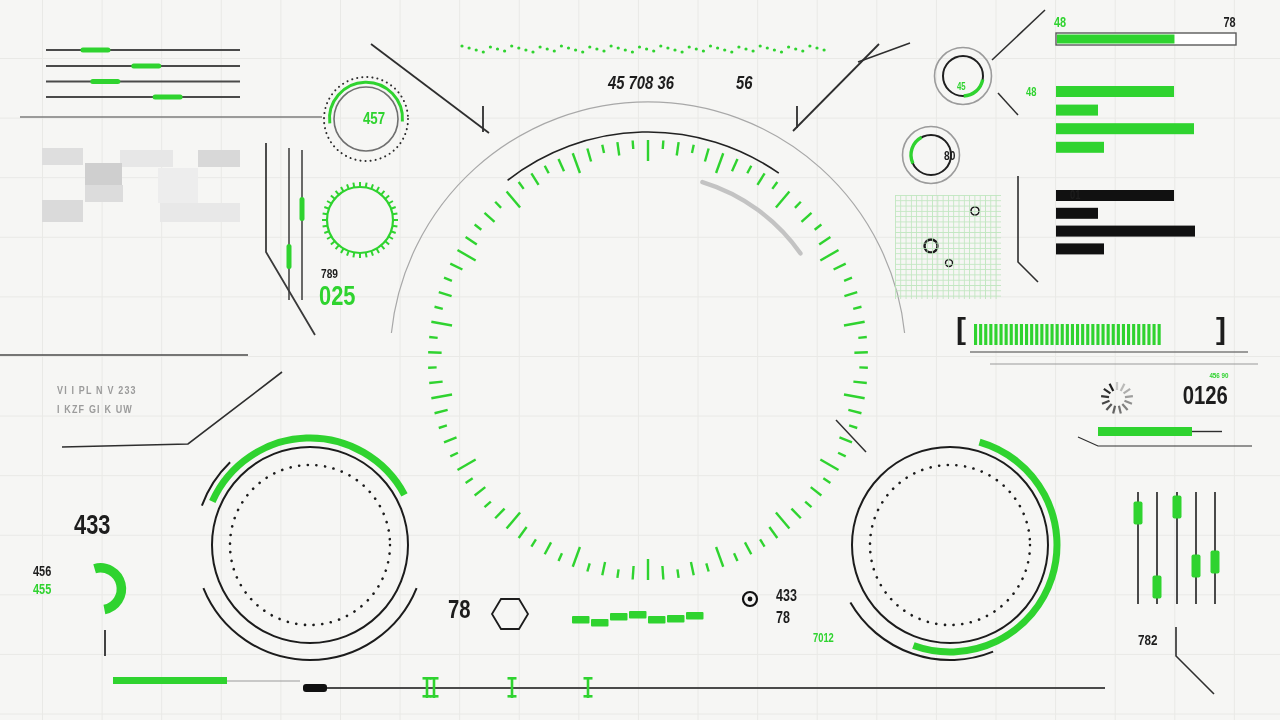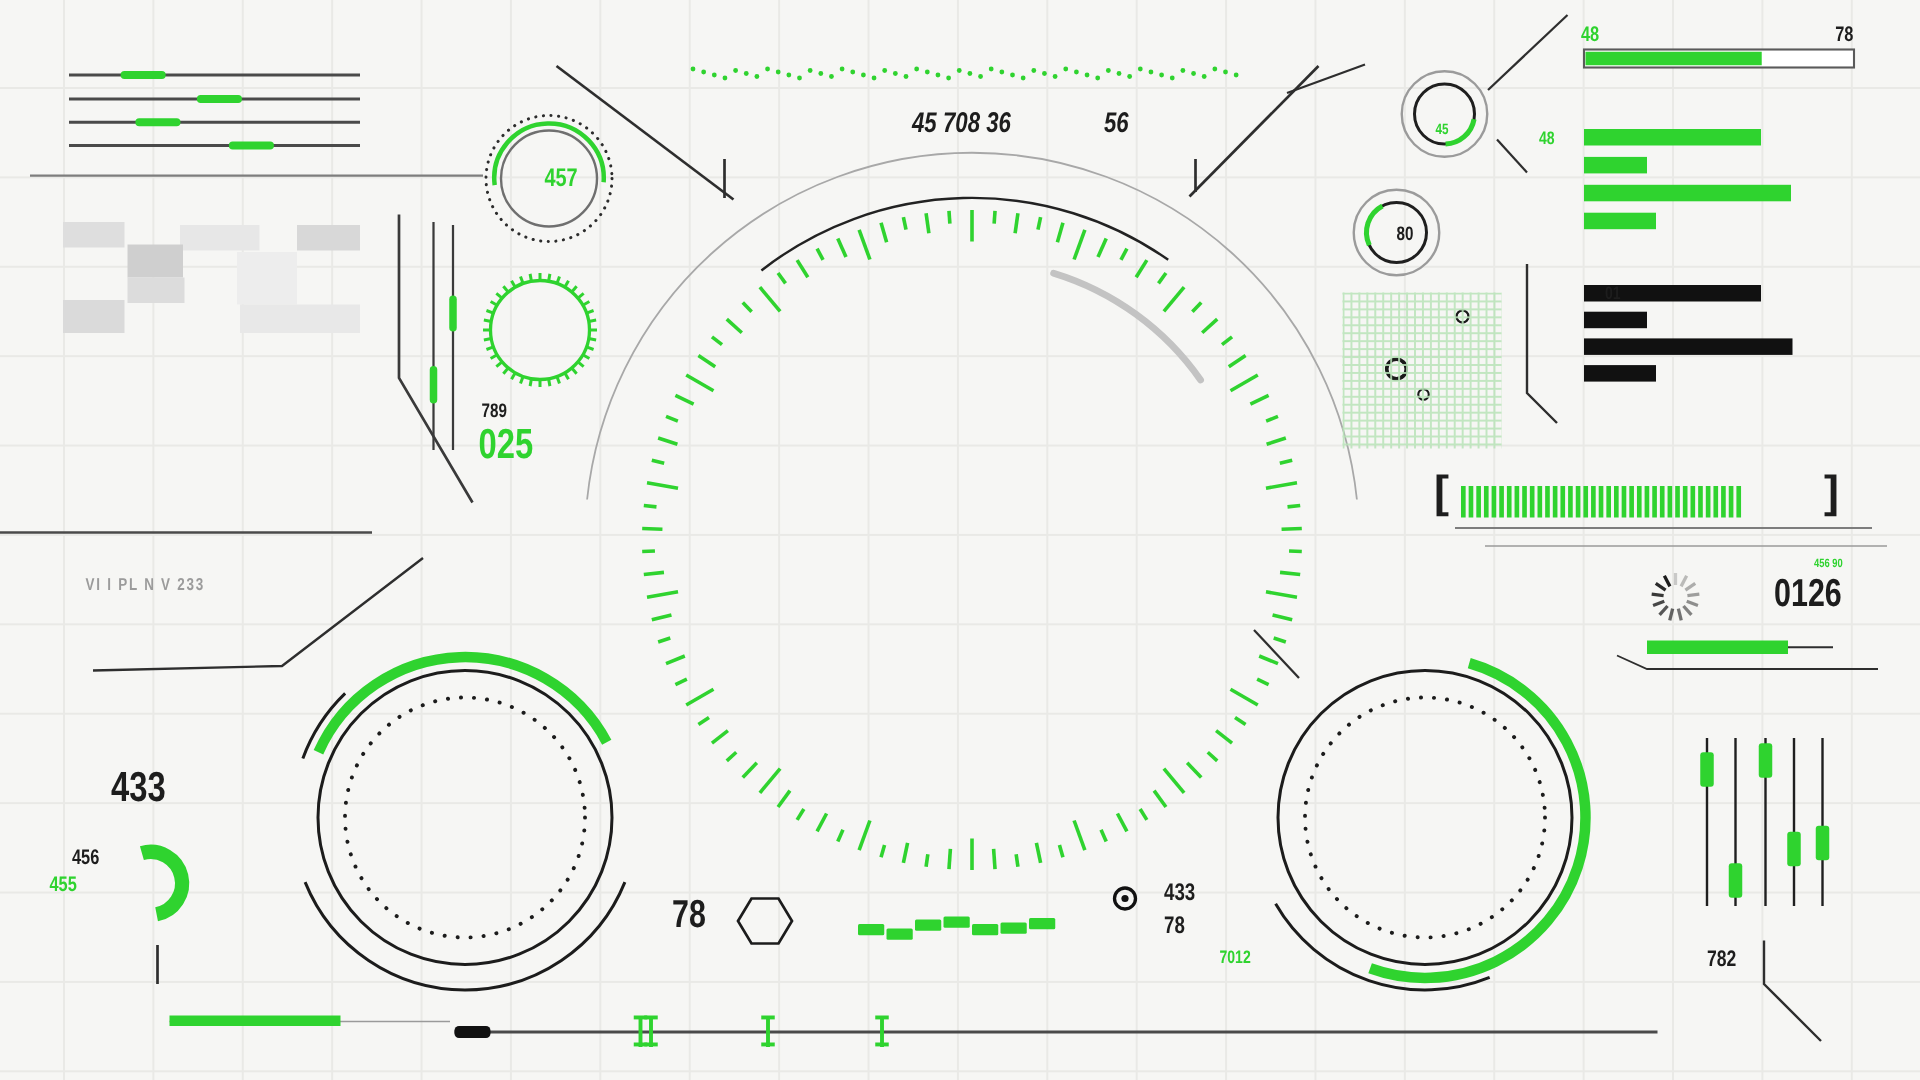--- a/index.html
+++ b/index.html
@@ -445,41 +445,42 @@
 
   <div class="t green" style="left:341px;top:109px;width:50px;text-align:right;font-size:17px;"><span class="cond">457</span></div>
 
   <div class="t" style="left:321px;top:266px;font-size:13px;"><span class="cond">789</span></div>
   <div class="t green" style="left:319px;top:280px;font-size:28px;"><span class="cond">025</span></div>
 
   <div class="t" style="left:608px;top:72px;font-size:19px;font-style:italic;"><span class="cond">45 708 36</span></div>
   <div class="t" style="left:736px;top:72px;font-size:19px;font-style:italic;"><span class="cond">56</span></div>
 
   <div class="t green" style="left:943px;top:69px;width:40px;text-align:center;font-size:10px;margin-top:12px;"><span class="cond">45</span></div>
-  <div class="t" style="left:911px;top:148px;width:40px;font-size:13px;padding-left:20px;"><span class="cond">80</span></div>
+  <div class="t" style="left:911px;top:148px;width:40px;text-align:center;font-size:13px;padding-left:20px;"><span class="cond">80</span></div>
 
   <div class="t green" style="left:1054px;top:14px;font-size:14px;"><span class="cond">48</span></div>
   <div class="t" style="left:1202px;top:14px;width:34px;text-align:right;font-size:14px;"><span class="condr">78</span></div>
 
   <div class="t green" style="left:1026px;top:85px;font-size:12px;"><span class="cond">48</span></div>
   <div class="t" style="left:1026px;top:188px;font-size:12px;margin-left:44px;"><span class="cond">01</span></div>
 
   <div class="t" style="left:956px;top:312px;font-size:30px;"><span>[</span></div>
   <div class="t" style="left:1216px;top:312px;font-size:30px;"><span>]</span></div>
 
   <div class="t green" style="left:1140px;top:371px;width:88px;text-align:right;font-size:8px;"><span class="condr">456 90</span></div>
   <div class="t" style="left:1140px;top:380px;width:88px;text-align:right;font-size:26px;"><span class="condr">0126</span></div>
 
   <div class="t" style="left:74px;top:509px;font-size:28px;"><span class="cond">433</span></div>
-  <div class="t" style="left:48px;top:563px;font-size:14px;"><span class="cond">456</span></div>
+  <div class="t" style="left:33px;top:563px;font-size:14px;"><span class="cond">456</span></div>
   <div class="t green" style="left:33px;top:581px;font-size:14px;"><span class="cond">455</span></div>
 
   <div class="t" style="left:448px;top:594px;font-size:26px;"><span class="cond">78</span></div>
   <div class="t" style="left:776px;top:587px;font-size:16px;"><span class="cond">433</span></div>
   <div class="t" style="left:776px;top:609px;font-size:16px;"><span class="cond">78</span></div>
   <div class="t green" style="left:813px;top:631px;font-size:12px;"><span class="cond">7012</span></div>
 
   <div class="t" style="left:1138px;top:631px;font-size:15px;"><span class="cond">782</span></div>
 
   <div class="t tb" style="left:57px;top:381px;">
     <div><span class="cond">VI I PL N V 233</span></div>
+    <div><span class="cond">I KZF GI K UW</span></div>
   </div>
 </div>
 
 </body></html>

